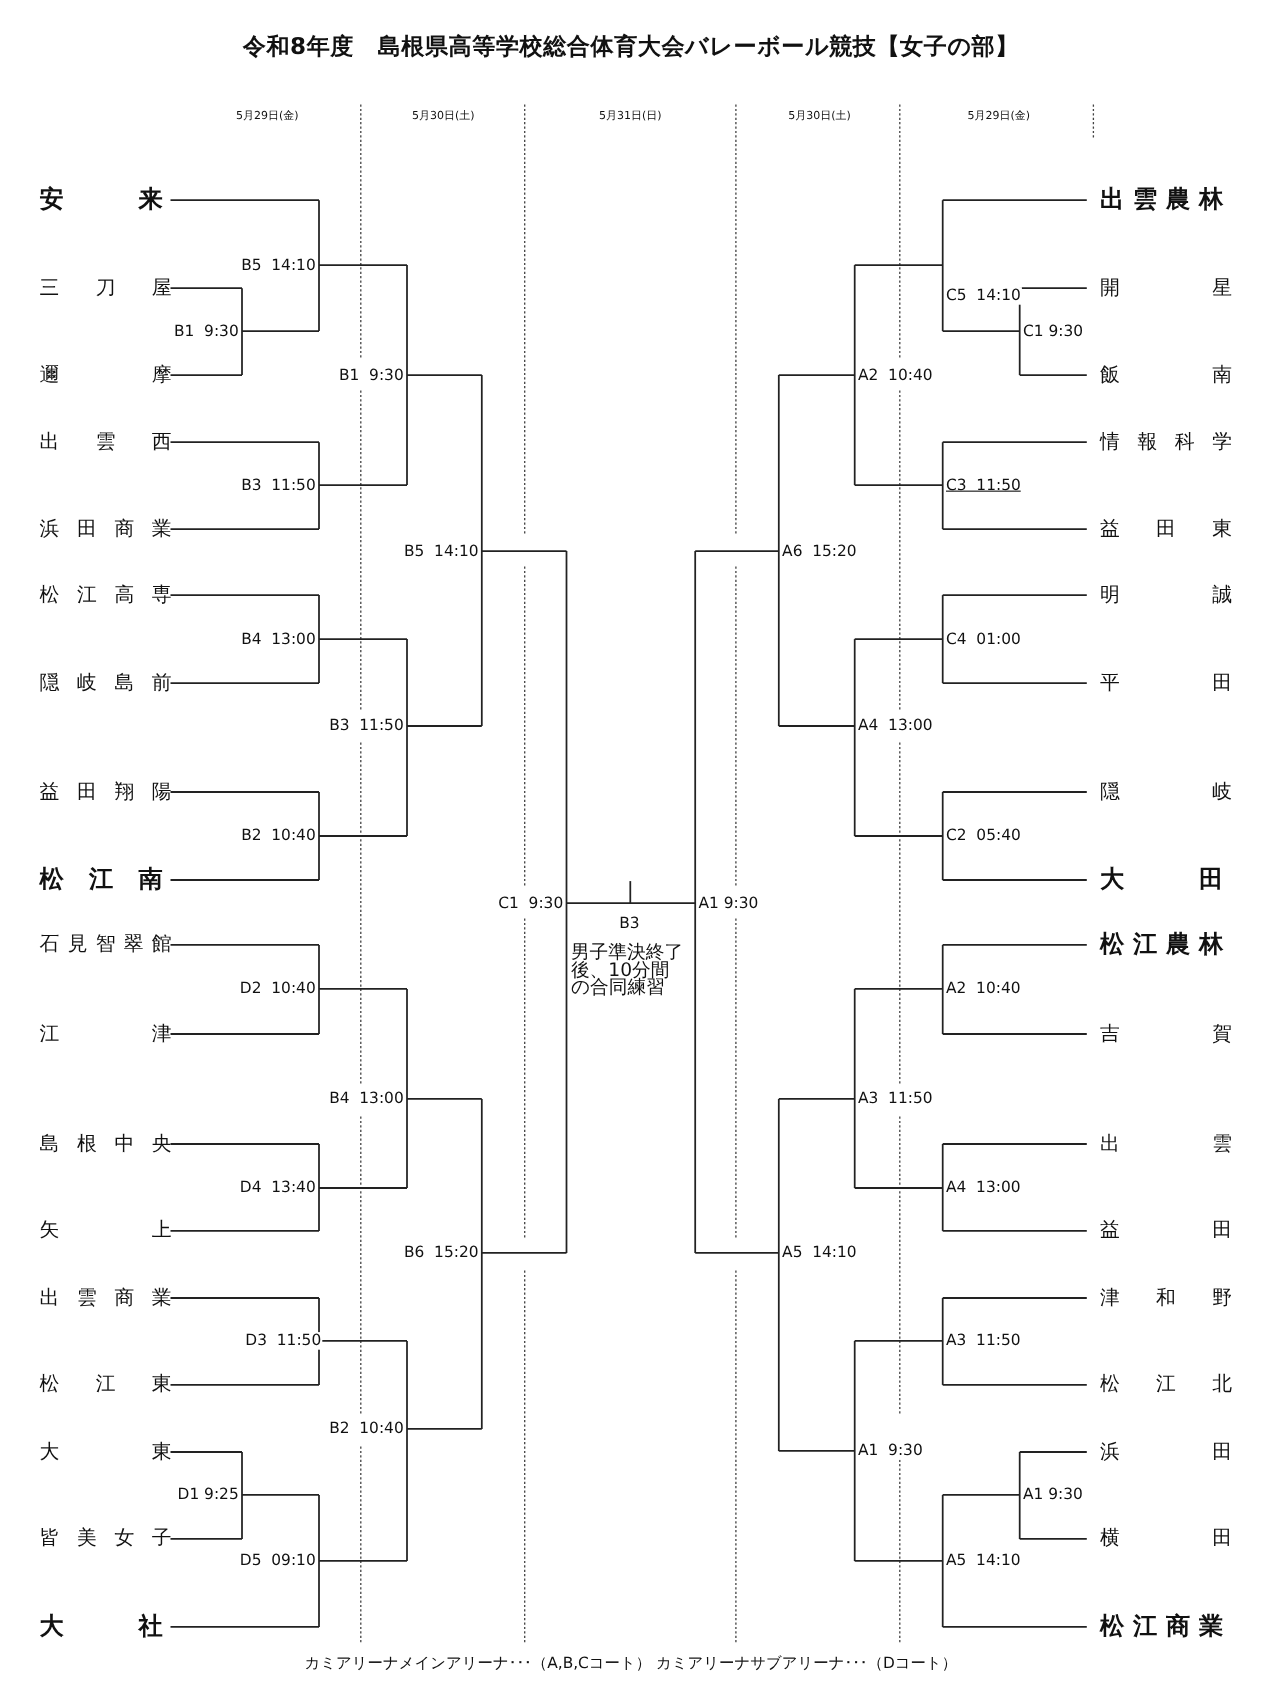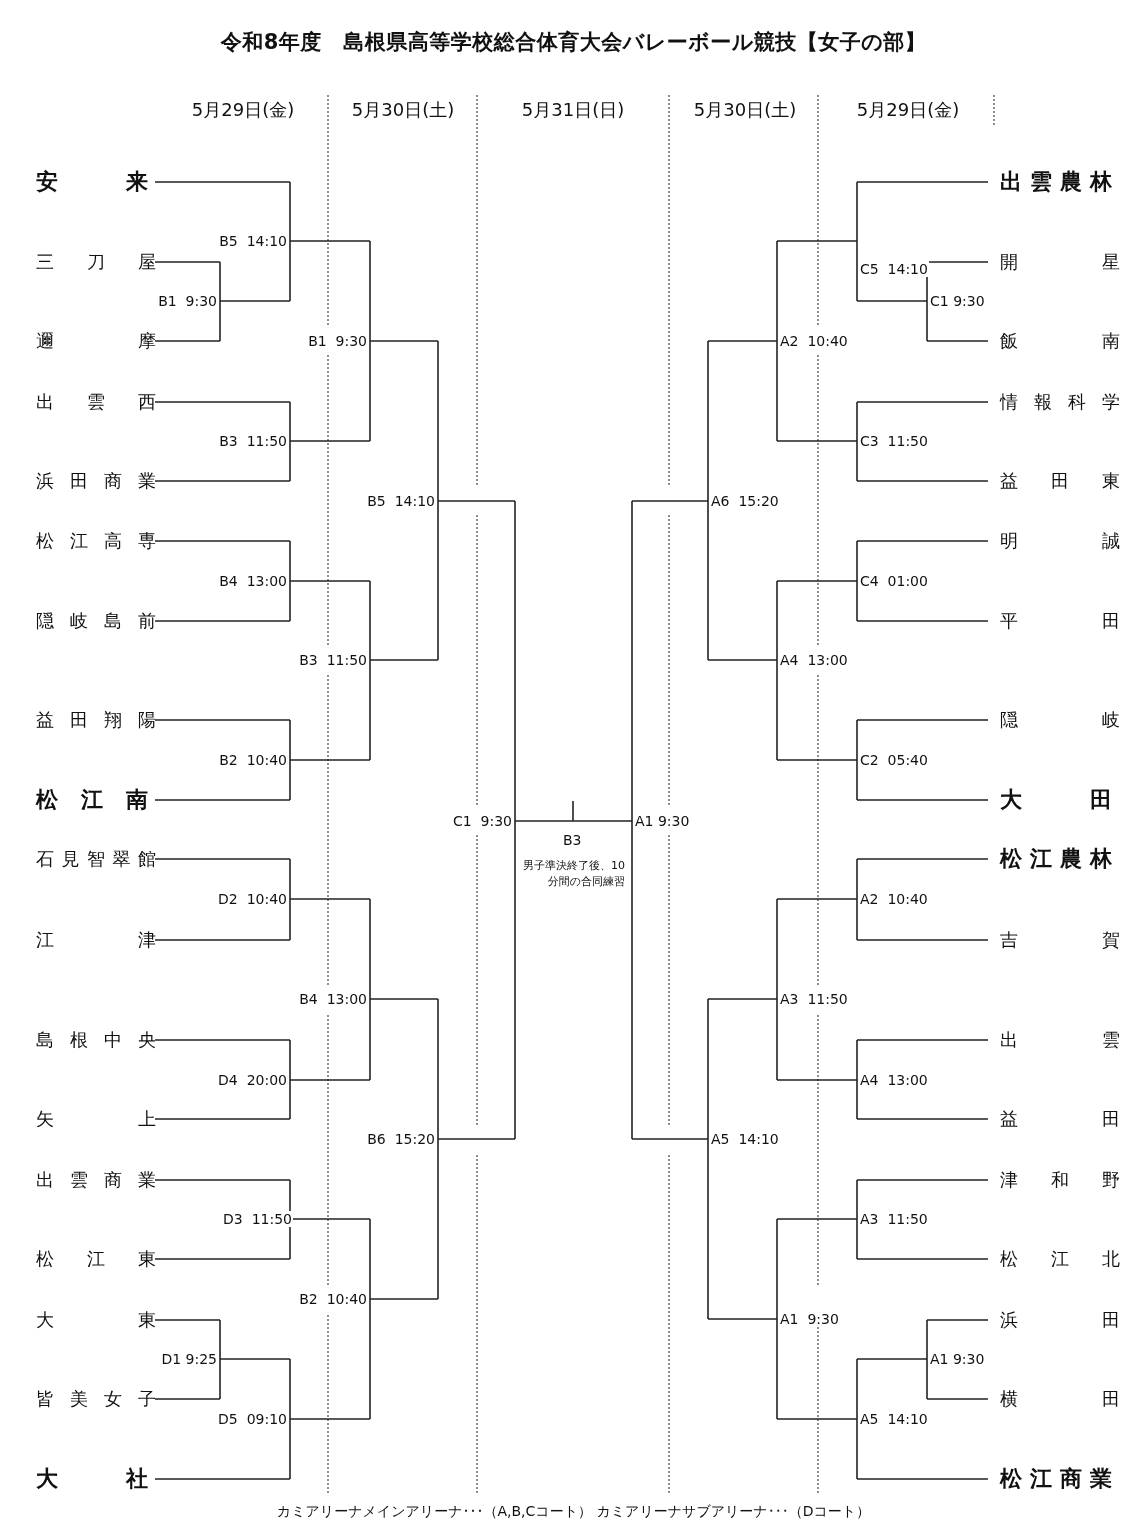--- a/index.html
+++ b/index.html
@@ -1,28 +1,28 @@
 <!DOCTYPE html>
 <html><head>
 <meta charset="utf-8">
 <style>
   html, body { margin: 0; padding: 0; background: #ffffff; }
   body { width: 1147px; height: 1536px; position: relative; overflow: hidden;
          font-family: "DejaVu Sans", "Liberation Sans", sans-serif; color: #111; }
   #title { position: absolute; left: 0; width: 1147px; top: 28px; text-align: center;
            font-size: 21px; font-weight: bold; letter-spacing: 0.5px; }
-  .date { position: absolute; top: 98px; font-size: 18px; text-align: center; width: 150px; }
+  .date { position: absolute; top: 98px; font-size: 10px; text-align: center; width: 150px; }
   svg#bracket { position: absolute; left: 0; top: 0; }
   .team { position: absolute; font-size: 18px; width: 120px; display: flex;
           justify-content: space-between; height: 24px; line-height: 24px; }
   .team.big { font-size: 22px; font-weight: bold; }
   .team span { display: inline-block; }
   .mlabel { position: absolute; font-size: 14px; white-space: pre; line-height: 16px;
             background: #fff; padding: 0 1px; }
-  .note { position: absolute; font-size: 11px; line-height: 16px; width: 110px; text-align: right; }
+  .note { position: absolute; font-size: 17px; line-height: 16px; width: 110px; }
   #footer { position: absolute; left: 0; width: 1147px; top: 1503px; text-align: center; font-size: 14px; }
 </style>
 </head>
 <body>
 
 <div id="title">令和8年度　島根県高等学校総合体育大会バレーボール競技【女子の部】</div>
 
 <div class="date" style="left:168px">5月29日(金)</div>
 <div class="date" style="left:328px">5月30日(土)</div>
 <div class="date" style="left:498px">5月31日(日)</div>
@@ -332,34 +332,34 @@
       <span>商</span>
       <span>業</span>
     </div>
     <div class="mlabel" style="top: 293px; right: 929px;">B1  9:30</div>
     <div class="mlabel" style="top: 1351px; right: 929px;">D1 9:25</div>
     <div class="mlabel" style="top: 233px; right: 859px;">B5  14:10</div>
     <div class="mlabel" style="top: 433px; right: 859px;">B3  11:50</div>
     <div class="mlabel" style="top: 573px; right: 859px;">B4  13:00</div>
     <div class="mlabel" style="top: 752px; right: 859px;">B2  10:40</div>
     <div class="mlabel" style="top: 891px; right: 859px;">D2  10:40</div>
-    <div class="mlabel" style="top: 1072px; right: 859px;">D4  20:00</div>
+    <div class="mlabel" style="top: 1072px; right: 859px;">D4  13:40</div>
     <div class="mlabel" style="top: 1211px; right: 854px;">D3  11:50</div>
     <div class="mlabel" style="top: 1411px; right: 859px;">D5  09:10</div>
     <div class="mlabel" style="top: 333px; right: 779px;">B1  9:30</div>
     <div class="mlabel" style="top: 652px; right: 779px;">B3  11:50</div>
     <div class="mlabel" style="top: 991px; right: 779px;">B4  13:00</div>
     <div class="mlabel" style="top: 1291px; right: 779px;">B2  10:40</div>
     <div class="mlabel" style="top: 493px; right: 711px;">B5  14:10</div>
     <div class="mlabel" style="top: 1131px; right: 711px;">B6  15:20</div>
     <div class="mlabel" style="top: 813px; right: 634px;">C1  9:30</div>
     <div class="mlabel" style="top: 293px; left: 929px;">C1 9:30</div>
     <div class="mlabel" style="top: 1351px; left: 929px;">A1 9:30</div>
     <div class="mlabel" style="top: 233px; left: 859px; margin-top: 28px;">C5  14:10</div>
-    <div class="mlabel" style="top: 433px; left: 859px;">C3  11:50</div>
+    <div class="mlabel" style="top: 433px; left: 859px; text-decoration: underline;">C3  11:50</div>
     <div class="mlabel" style="top: 573px; left: 859px;">C4  01:00</div>
     <div class="mlabel" style="top: 752px; left: 859px;">C2  05:40</div>
     <div class="mlabel" style="top: 891px; left: 859px;">A2  10:40</div>
     <div class="mlabel" style="top: 1072px; left: 859px;">A4  13:00</div>
     <div class="mlabel" style="top: 1211px; left: 859px;">A3  11:50</div>
     <div class="mlabel" style="top: 1411px; left: 859px;">A5  14:10</div>
     <div class="mlabel" style="top: 333px; left: 779px;">A2  10:40</div>
     <div class="mlabel" style="top: 652px; left: 779px;">A4  13:00</div>
     <div class="mlabel" style="top: 991px; left: 779px;">A3  11:50</div>
     <div class="mlabel" style="top: 1311px; left: 779px;">A1  9:30</div>

